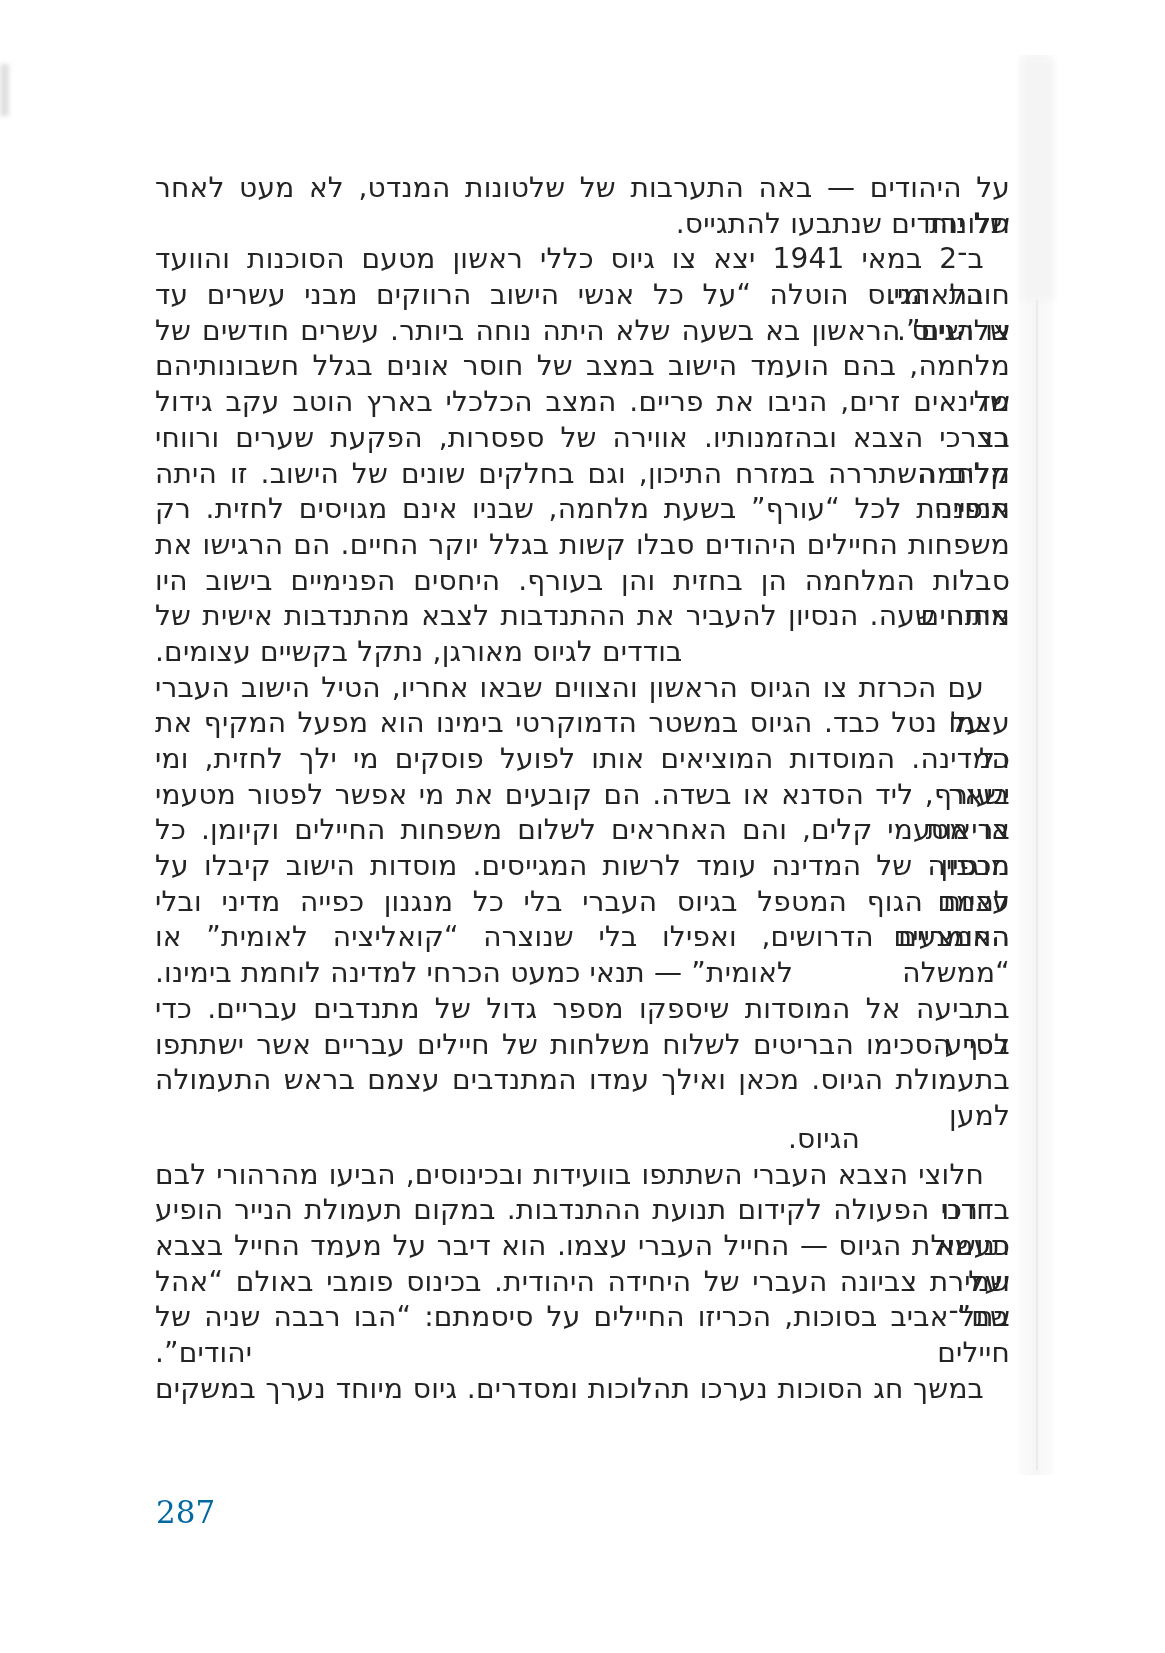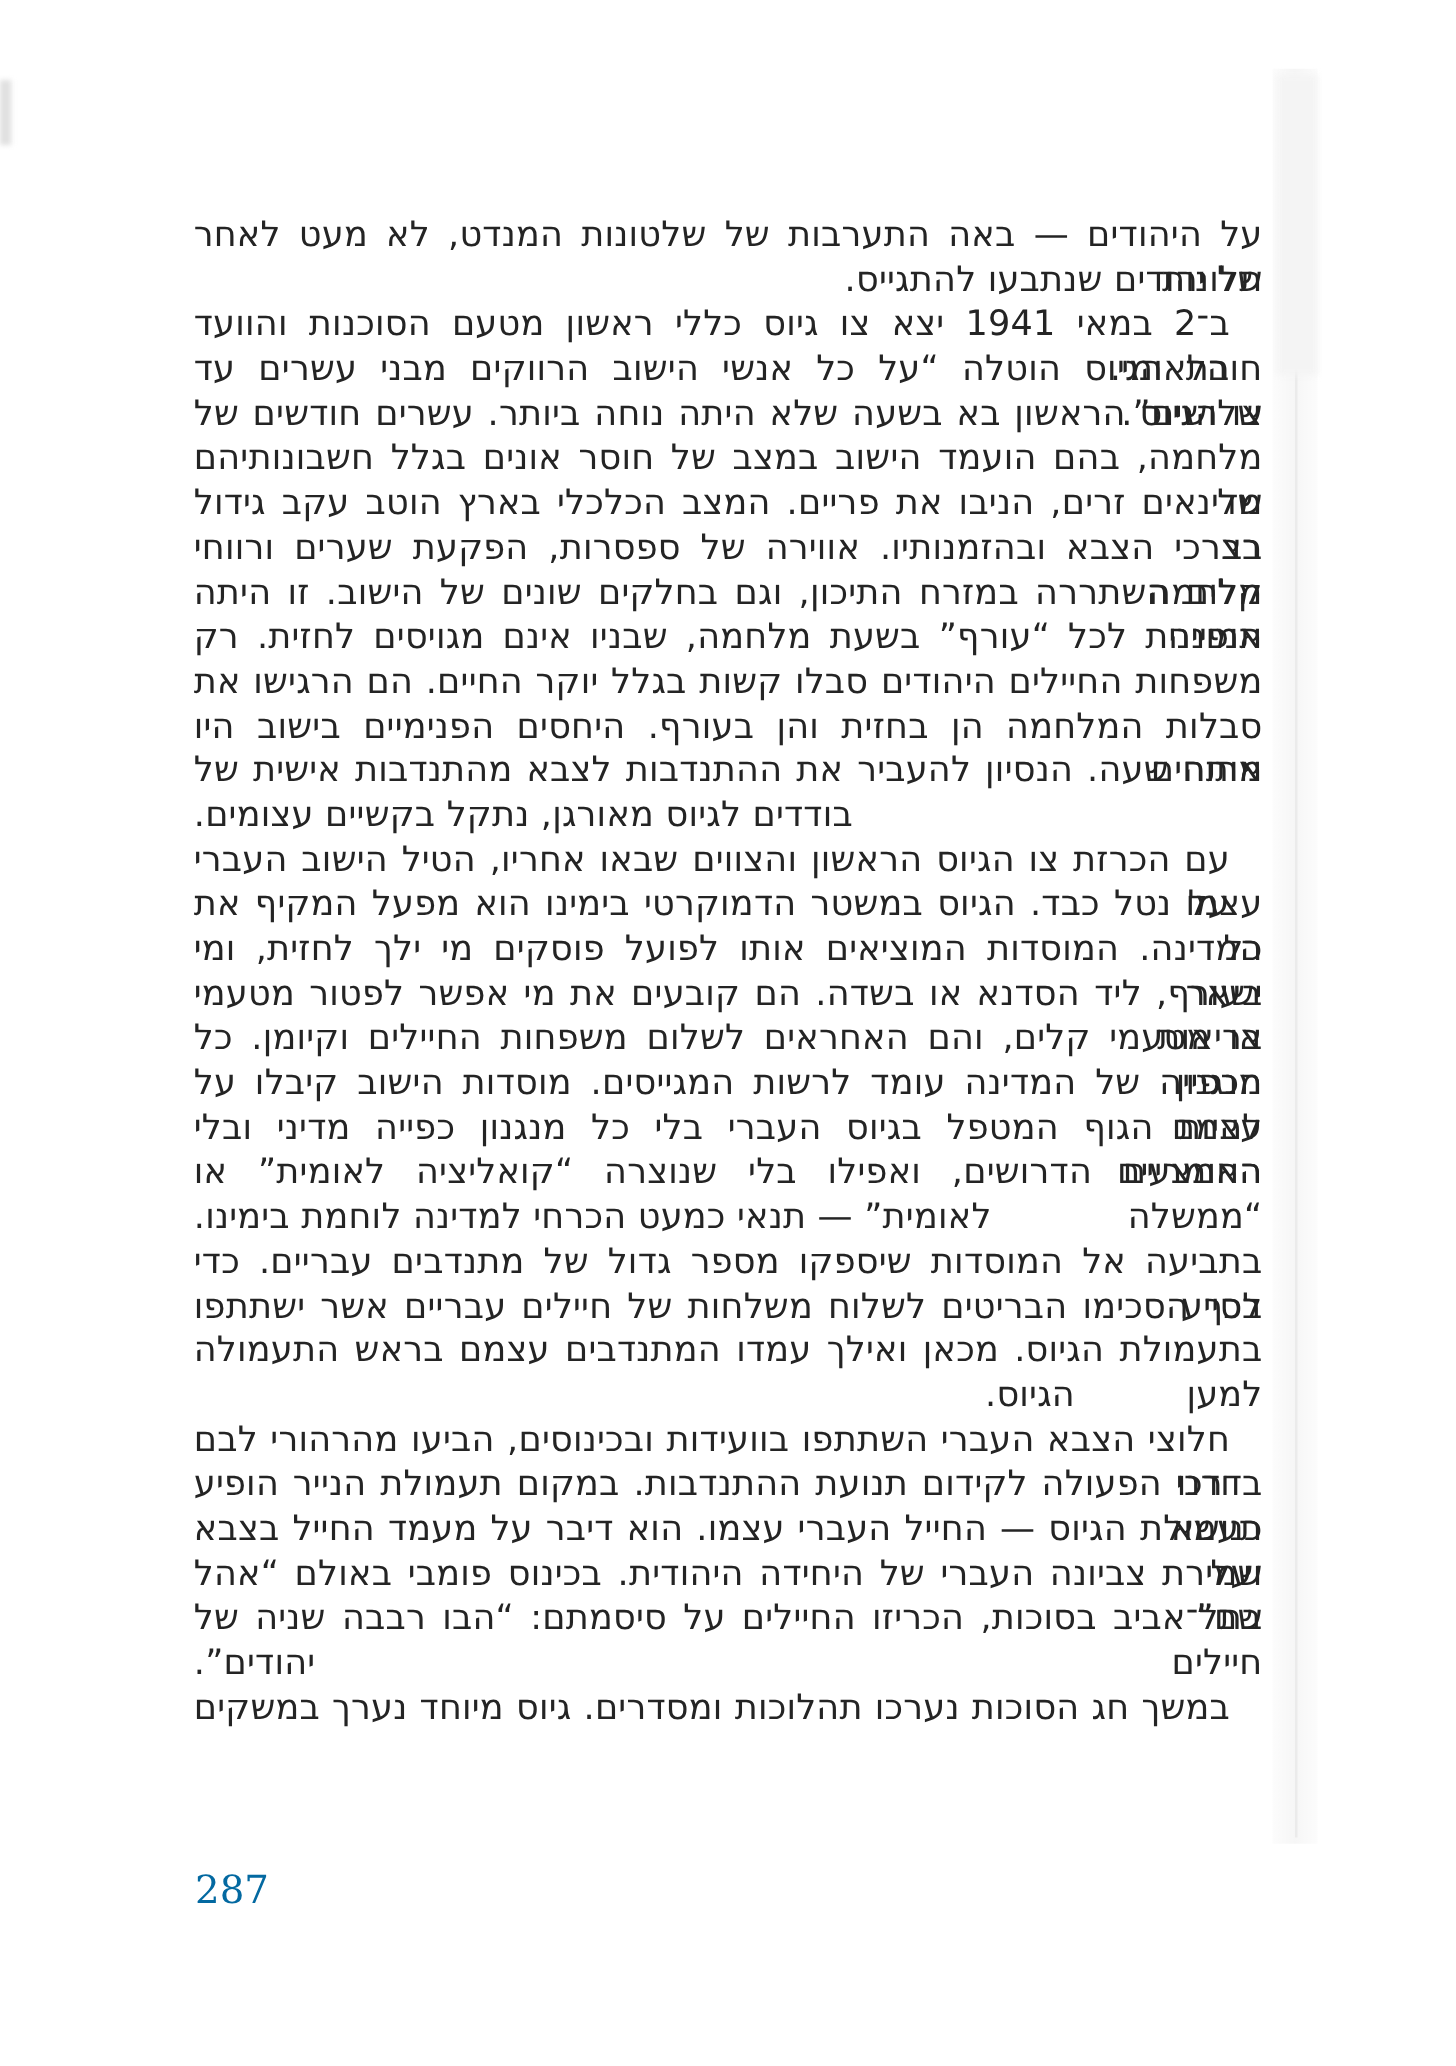--- a/index.html
+++ b/index.html
@@ -22,21 +22,21 @@
   .line{
     height:35.7px;
     line-height:35.7px;
     text-align:justify;
     text-align-last:justify;
     letter-spacing:0.2px;
   }
   .line.indent{padding-right:26px;}
   .line.al-left{text-align:left;text-align-last:left;}
   .line.al-right{text-align:left;text-align-last:right;}
-  .line.al-offset{text-align:right;text-align-last:right;padding-right:150px;}
+  .line.al-offset{text-align:right;text-align-last:right;padding-right:150px;margin-top:23px;}
   .page-number{
     position:absolute;
     left:156px;top:1494px;
     font-family:"DejaVu Serif",serif;
     font-size:31px;
     color:#0369a1;
   }
   
   .smudge-left{
     position:absolute;left:0;top:64px;width:9px;height:52px;

